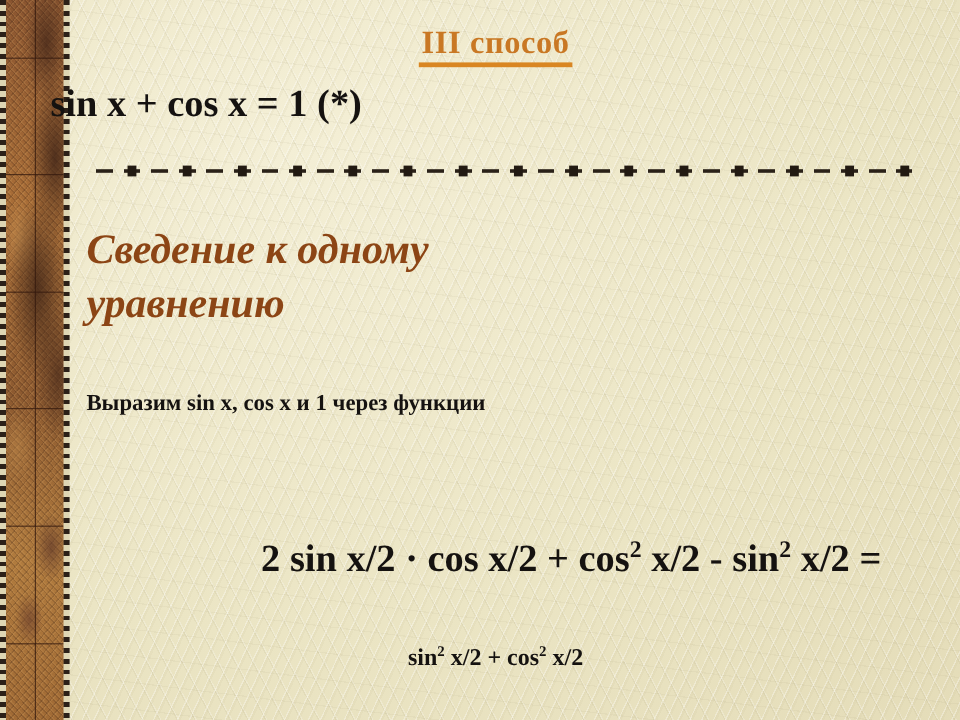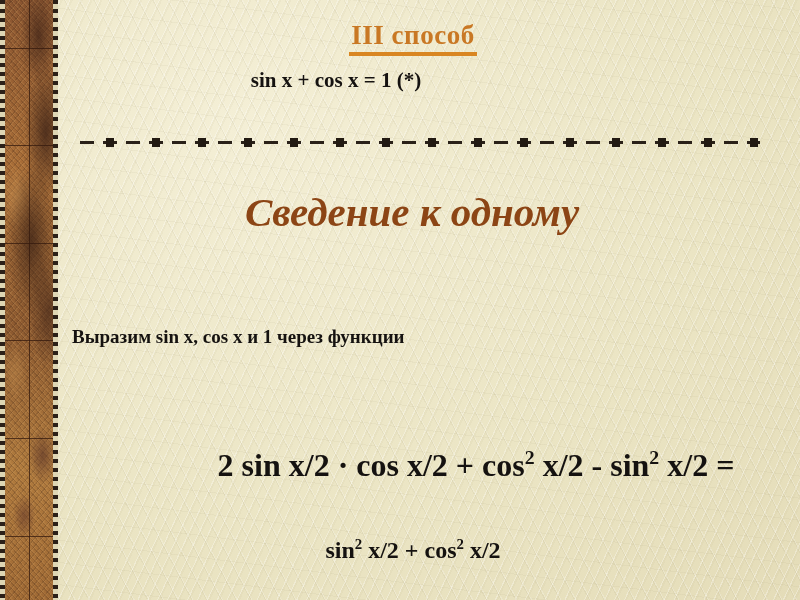--- a/index.html
+++ b/index.html
@@ -139,22 +139,22 @@
     display: inline-block;
     border-bottom: 4px solid #d98622;
     padding: 0 2px 3px 2px;
   }
 
   #starred-equation {
     position: absolute;
     top: 69px;
     left: 0;
     width: 588px;
-    text-align: center;
-    font-size: 21px;
+    text-align: left;
+    font-size: 32px;
     font-weight: bold;
     color: #151210;
     line-height: 1.1;
   }
 
   #divider {
     position: absolute;
     top: 136px;
     left: 38px;
     width: 680px;
@@ -185,22 +185,22 @@
     background-position: 0 2px;
     background-size: 46px 9px;
     background-repeat: repeat-x;
   }
 
   #heading {
     position: absolute;
     top: 186px;
     left: 30px;
     width: 680px;
-    text-align: center;
-    font-size: 41px;
+    text-align: left;
+    font-size: 35px;
     font-weight: bold;
     font-style: italic;
     color: #8c4515;
     line-height: 1.28;
   }
 
   #body-text {
     position: absolute;
     top: 325px;
     left: 30px;
@@ -224,21 +224,21 @@
     line-height: 1.1;
     margin-left: 48px;
   }
 
   #formula-2 {
     position: absolute;
     top: 537px;
     left: 0;
     width: 742px;
     text-align: center;
-    font-size: 24px;
+    font-size: 20px;
     font-weight: bold;
     color: #151210;
     line-height: 1.1;
   }
 
   .sup {
     font-size: 0.62em;
     vertical-align: super;
     line-height: 0;
   }
@@ -271,20 +271,21 @@
 
     <div id="starred-equation">sin x + cos x = 1 (*)</div>
 
     <div id="divider">
       <div class="dashline"></div>
       <div class="dots"></div>
     </div>
 
     <div id="heading">
       <div>Сведение к одному</div>
+      <div>уравнению</div>
     </div>
 
     <div id="body-text">
       <div>Выразим sin x, cos x и 1 через функции</div>
     </div>
 
     <div id="formula-1">
       <span>2 sin x/2 · cos x/2 + cos</span><span class="sup">2</span><span> x/2 - sin</span><span class="sup">2</span><span> x/2 =</span>
     </div>
 

